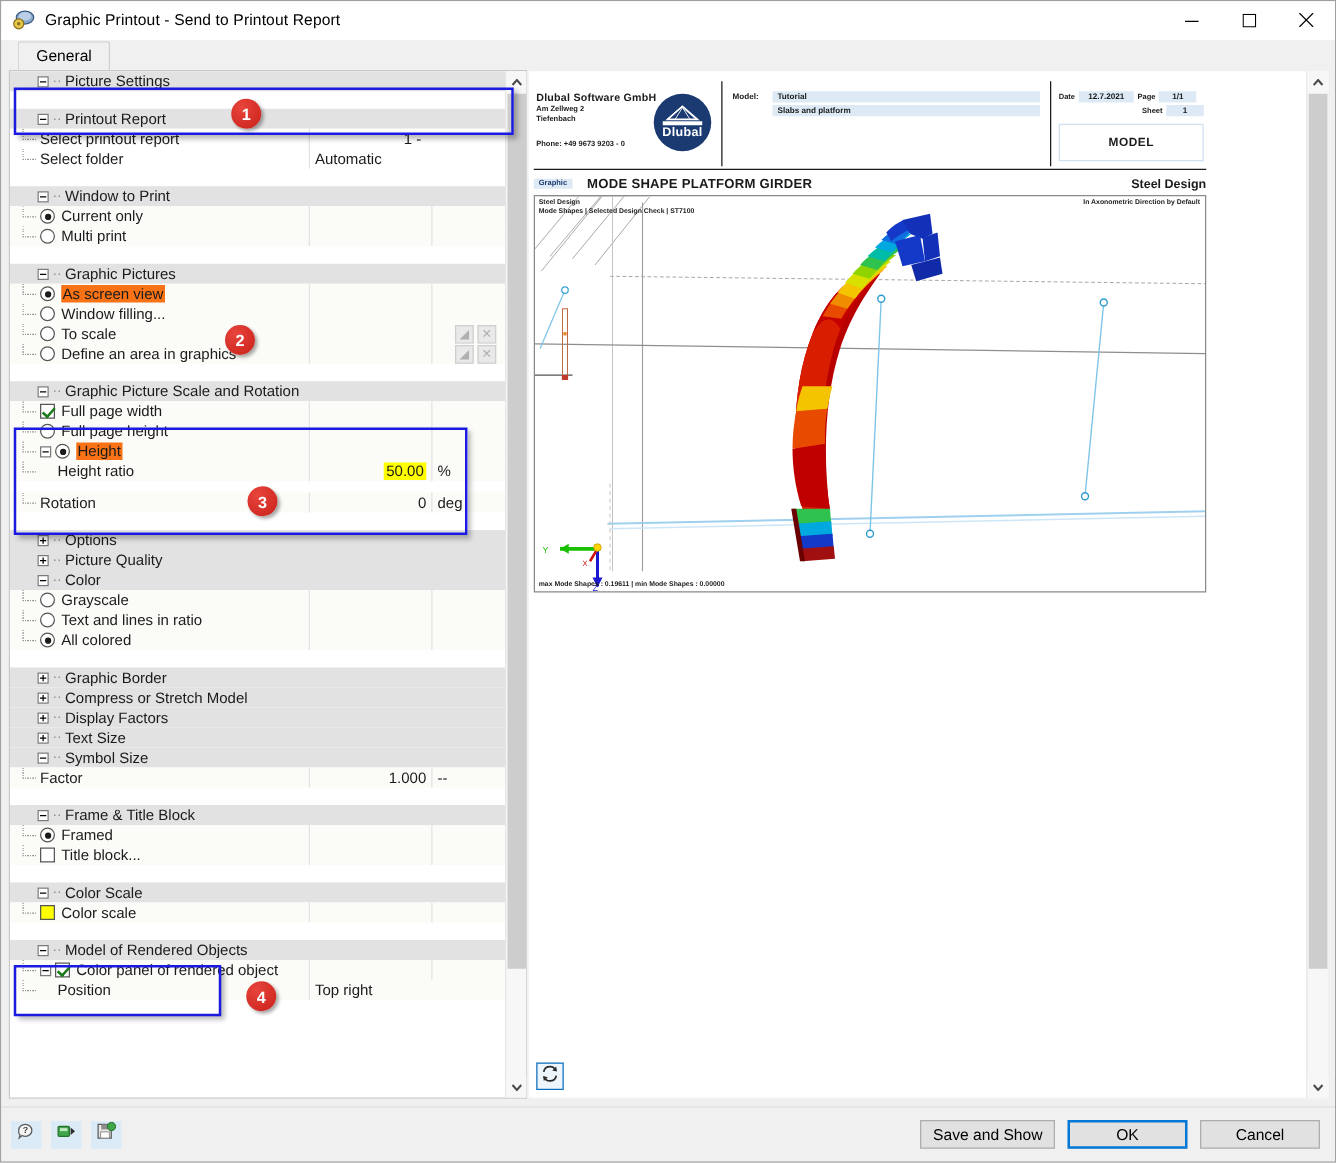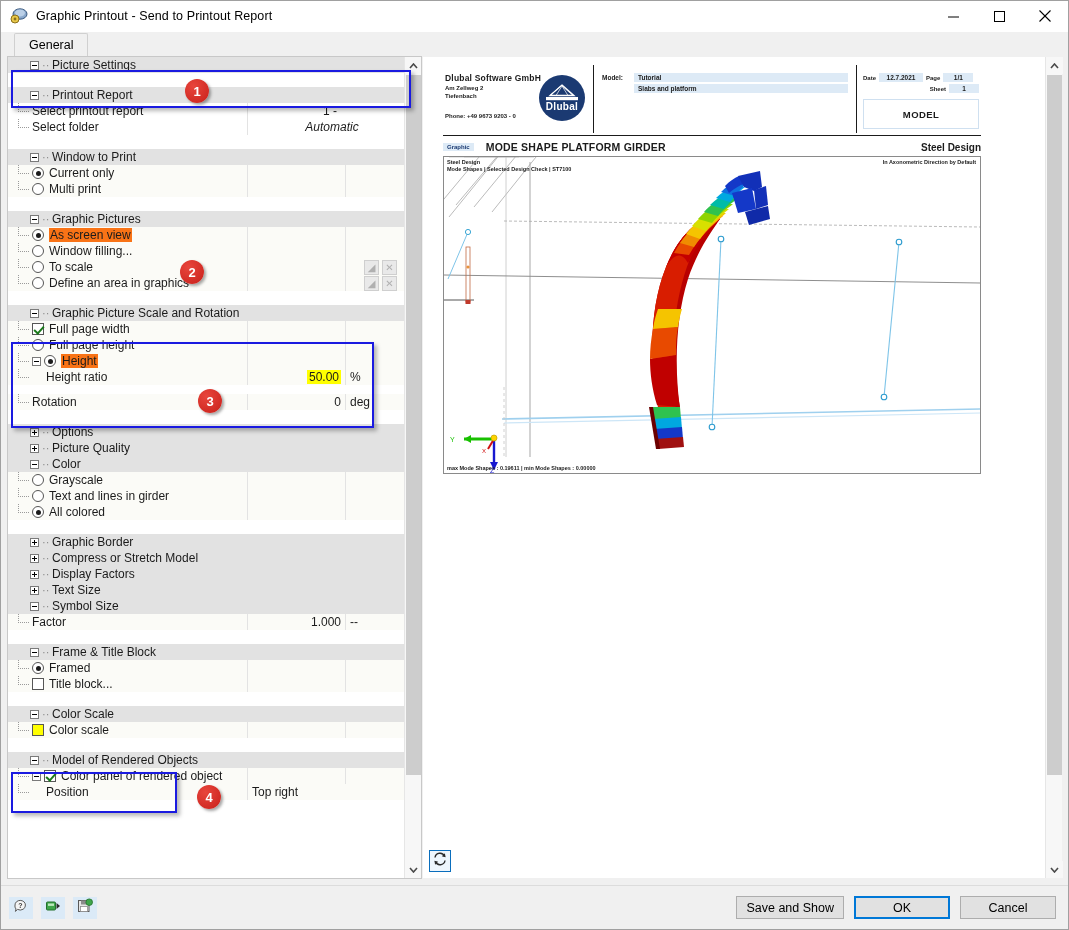--- a/index.html
+++ b/index.html
@@ -138,21 +138,21 @@
   
   .right-pane {
     flex: 1 1 auto; background: #ffffff; position: relative;
     margin-bottom: 6px; border: 1px solid #f0f0f0;
     display:flex; flex-direction:column;
   }
   .preview-scroll {
     position:absolute; left:0; right:0; top:0; bottom:0; overflow:hidden;
   }
   .sheet {
-    position: absolute; left: 20px; top: 8px; width: 538px;
+    position: absolute; left: 4px; top: 8px; width: 538px;
   }
   
   .lh { display:flex; border-bottom: 1.6px solid #1b1b1b; padding-bottom:2px; }
   .lh-col1 { width: 150px; padding: 8px 0 4px 2px; position:relative;}
   .lh-company { font-size: 8.5px; font-weight: bold; color:#1b1b1b; letter-spacing:.2px;}
   .lh-addr { font-size: 6px; color:#1b1b1b; line-height:8px; margin-top:1px; font-weight:bold;}
   .lh-phone { font-size: 6px; color:#1b1b1b; margin-top:13px; font-weight:bold;}
   .lh-logo {
     position:absolute; right:8px; top:10px; width:46px;height:46px;border-radius:50%;
     background:#1b3a72; display:flex;flex-direction:column;align-items:center;justify-content:center;
@@ -280,21 +280,21 @@
             </div>
             <div class="c2" style="justify-content: center; border-right: none; width: 168px; flex: 0 0 168px;">
               <span>1 -</span>
             </div>
           </div>
           <div class="row white">
             <div class="c1">
               <span class="treeline"></span>
               <span>Select folder</span>
             </div>
-            <div class="c2" style="justify-content: center; padding-left: 4px; border-right: none; width: 168px; flex: 0 0 168px; font-style: italic;">
+            <div class="c2" style="justify-content: flex-start; padding-left: 4px; border-right: none; width: 168px; flex: 0 0 168px;">
               <span>Automatic</span>
             </div>
           </div>
           <div class="spacer"></div>
           <div class="grp">
             <span class="expander"></span>
             <span class="dots">··</span>
             <span class="glabel">Window to Print</span>
           </div>
           <div class="row">
@@ -444,21 +444,21 @@
               <span class="rb"></span>
               <span>Grayscale</span>
             </div>
             <div class="c2"></div>
             <div class="c3"></div>
           </div>
           <div class="row">
             <div class="c1">
               <span class="treeline"></span>
               <span class="rb"></span>
-              <span>Text and lines in girder</span>
+              <span>Text and lines in ratio</span>
             </div>
             <div class="c2"></div>
             <div class="c3"></div>
           </div>
           <div class="row">
             <div class="c1">
               <span class="treeline"></span>
               <span class="rb sel"></span>
               <span>All colored</span>
             </div>

